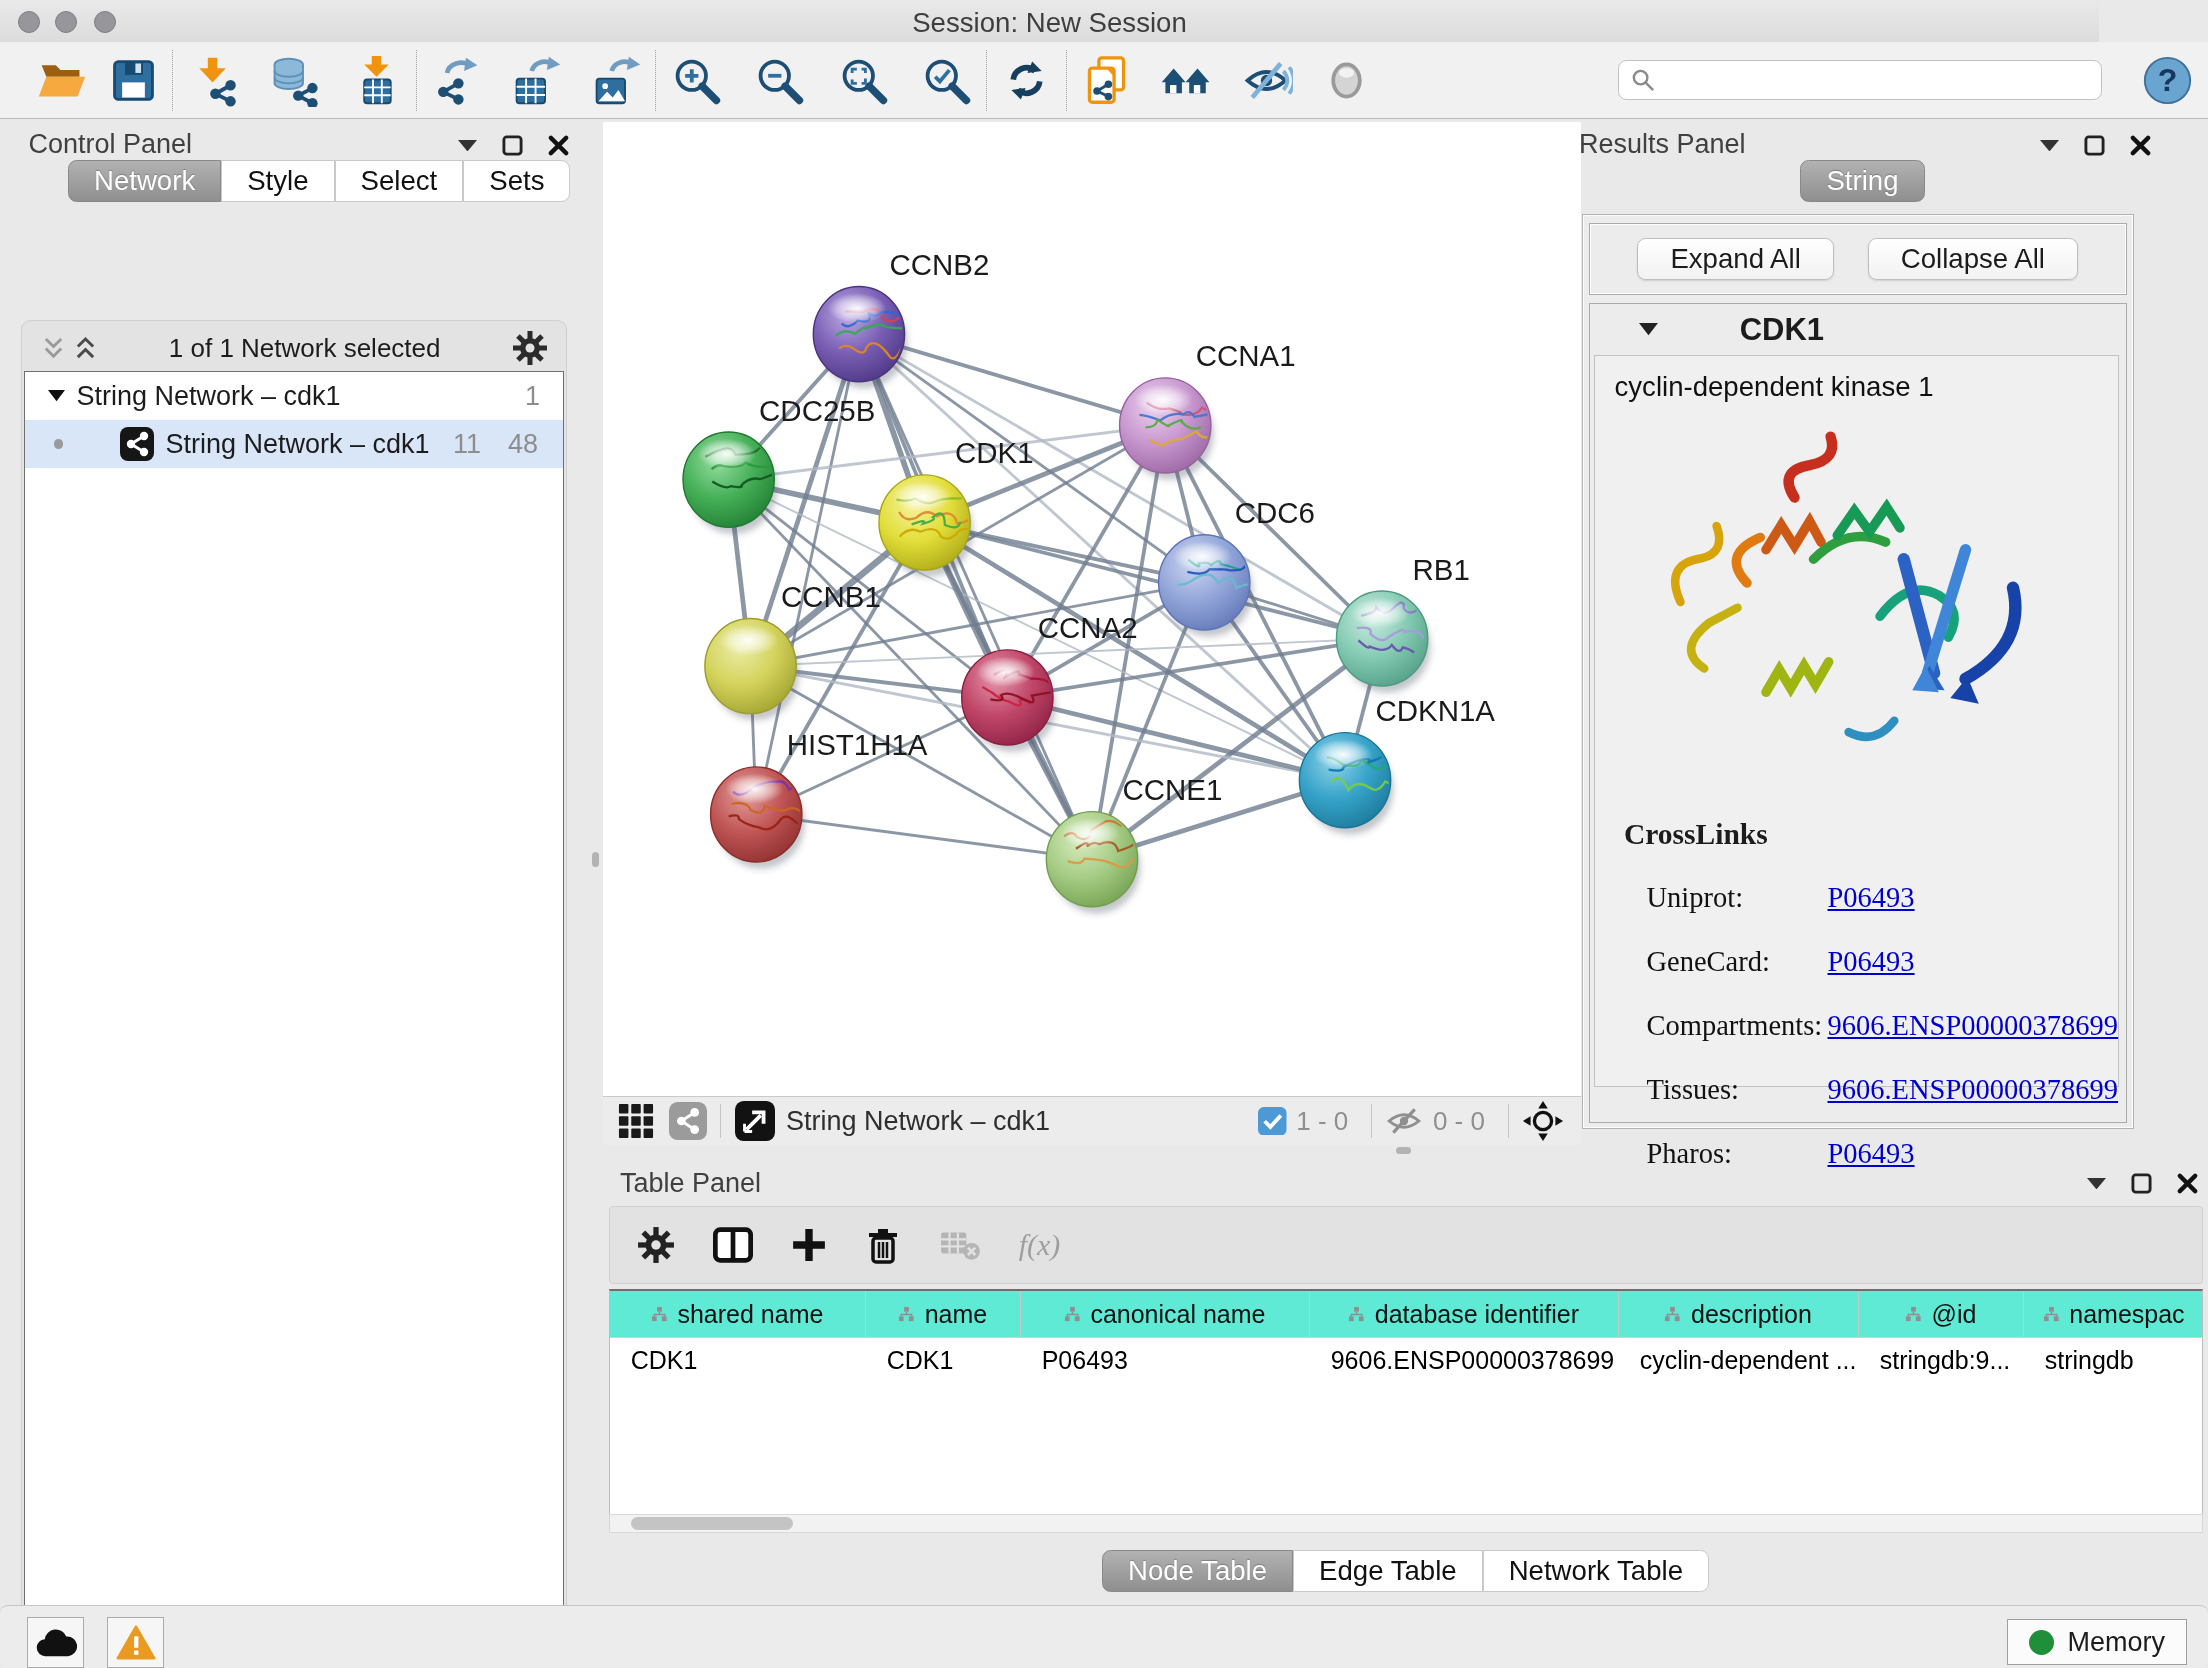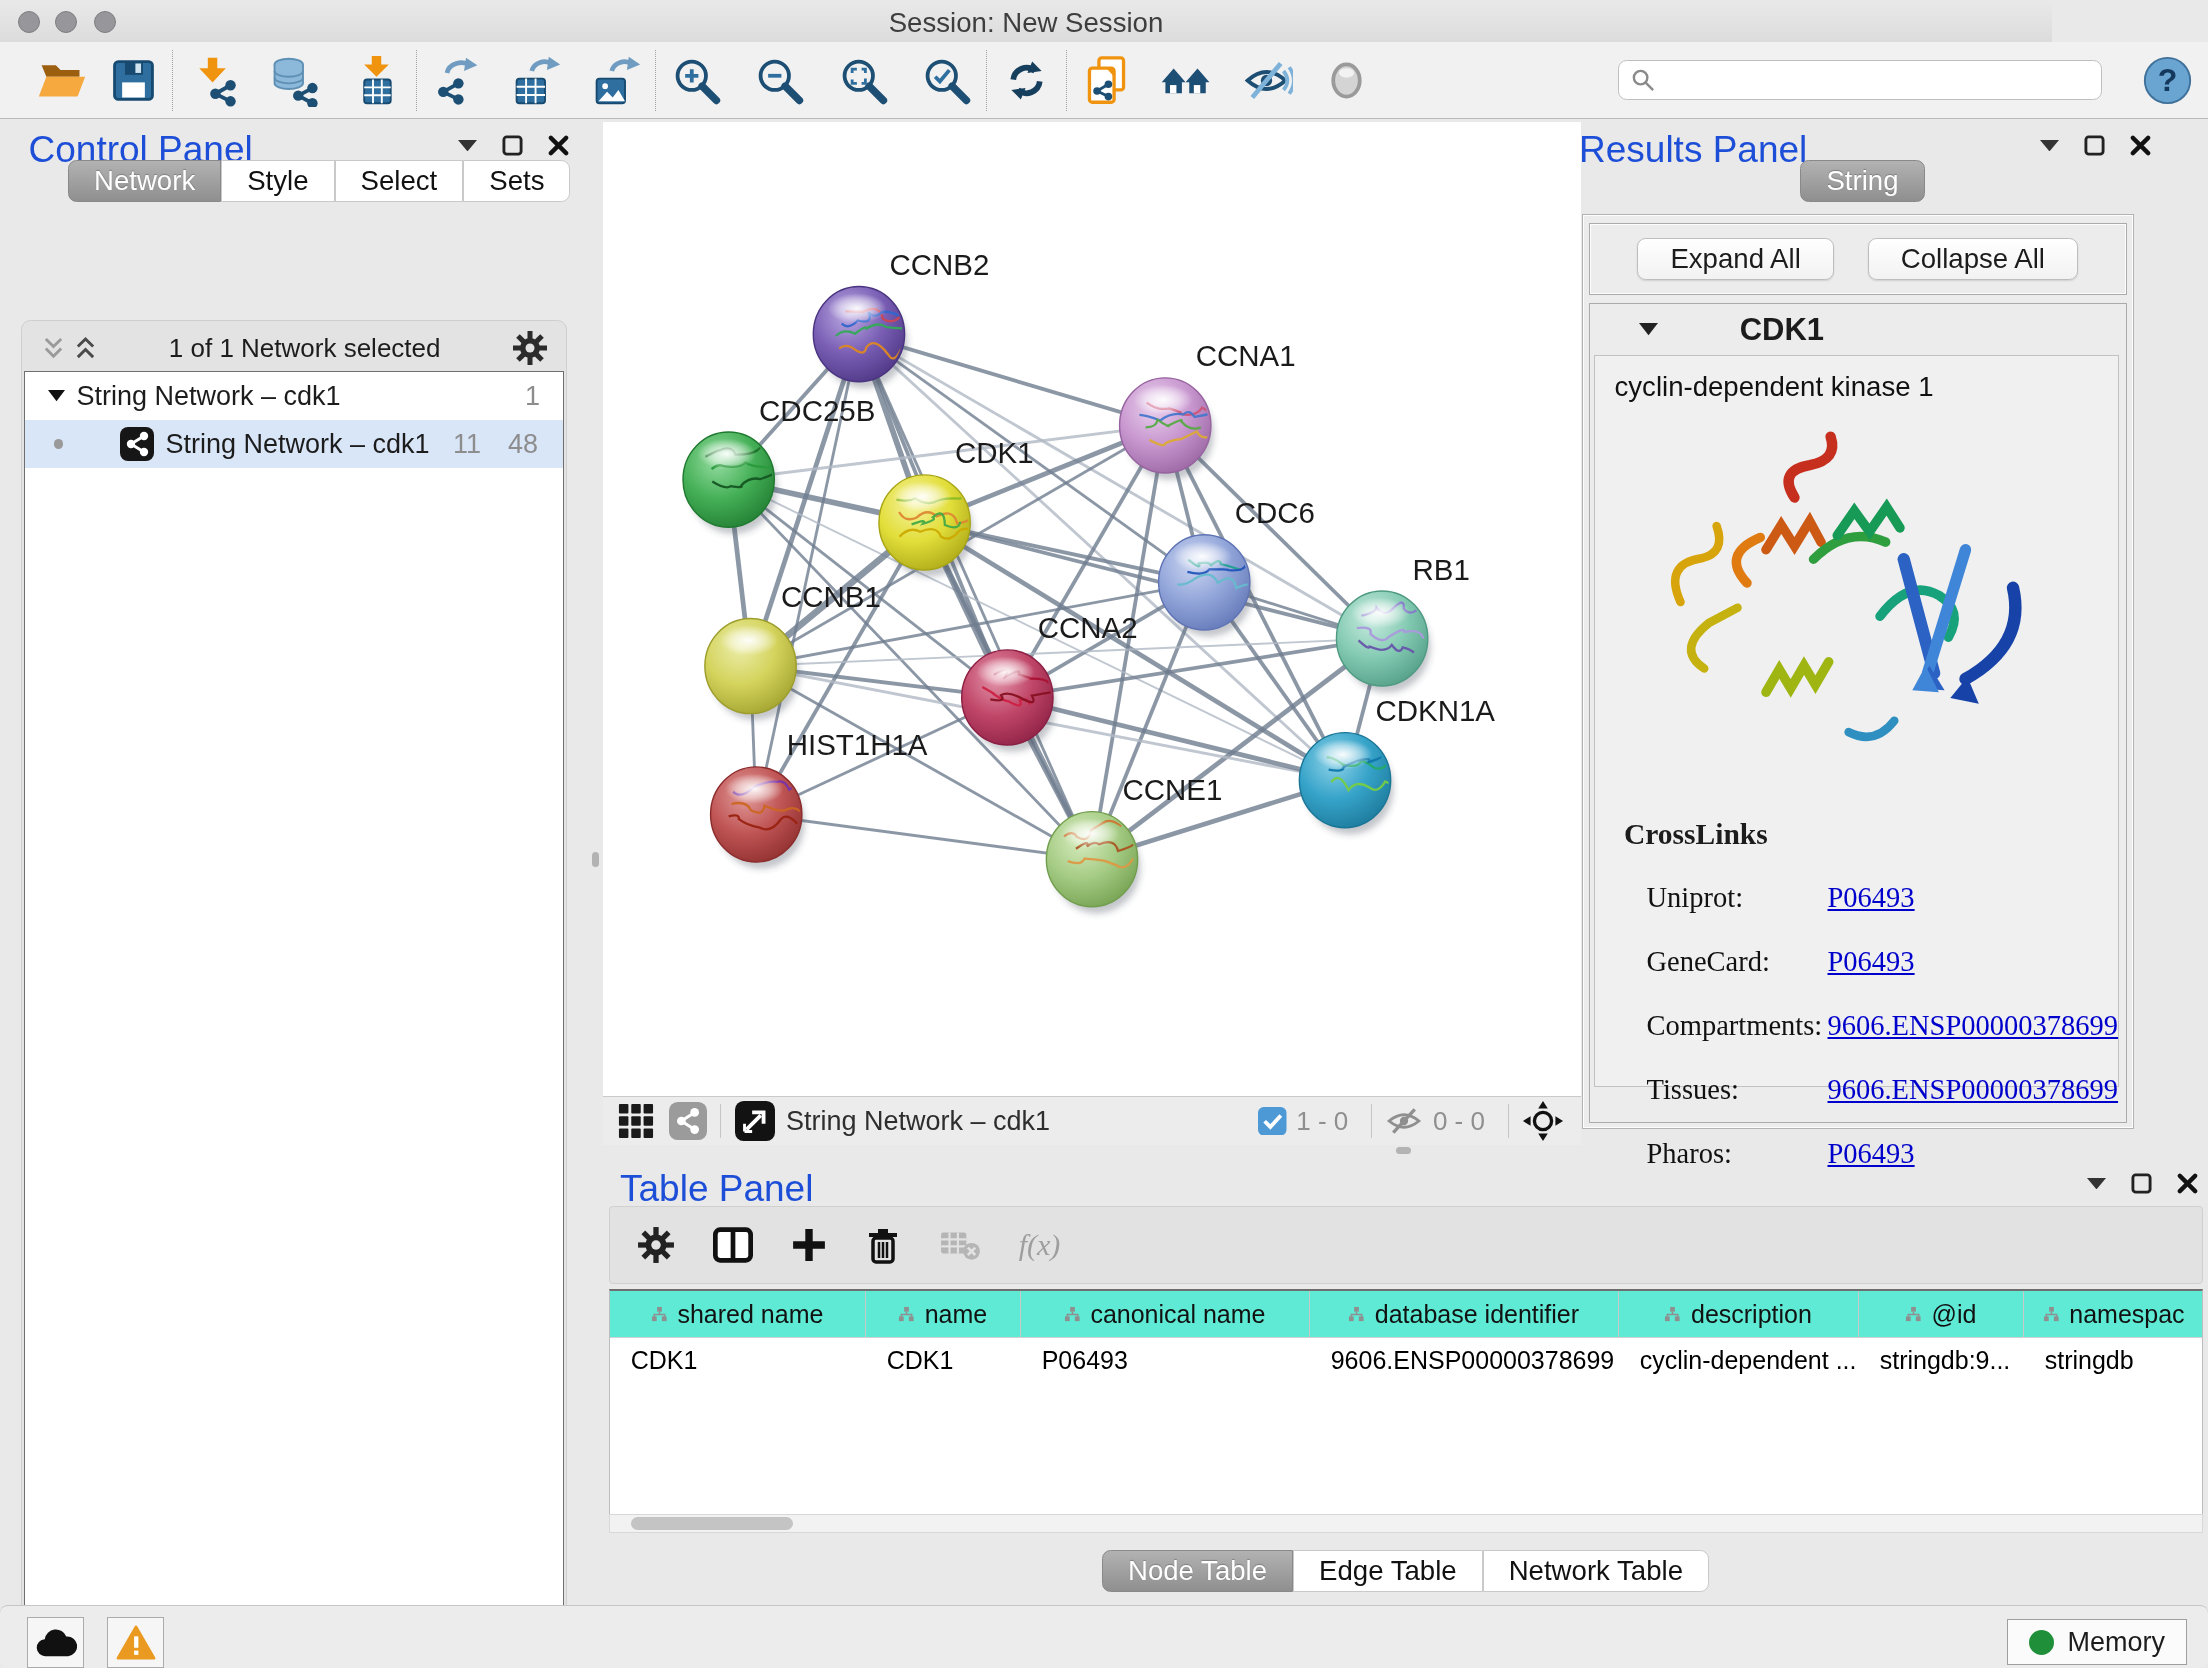--- a/index.html
+++ b/index.html
@@ -1,35 +1,35 @@
 <!DOCTYPE html>
 <html style="font-size:15px"><head>
 <meta charset="utf-8">
 <style>
   html,body{margin:0;padding:0;background:#e9e9e9;}
   #app{position:relative;width:2208px;height:1668px;background:#e9e9e9;overflow:hidden;
        font-family:"Liberation Sans",sans-serif;color:#1c1c1c;}
   
   .titlebar{position:absolute;left:0;top:0;width:2052px;height:42px;
-    background:linear-gradient(#e9e9e9,#dcdcdc);border-bottom:1px solid #bdbdbd;}
+    background:linear-gradient(#e9e9e9,#dcdcdc);border-bottom:1px solid #bdbdbd;padding-left:47px;}
   .traffic{position:absolute;top:11.4px;width:20px;height:20px;border-radius:50%;
     background:#97979b;border:1px solid #7e7e82;}
   .win-title{position:absolute;top:6.7px;left:0;width:100%;text-align:center;
     font-size:27.6px;color:#3e3e3e;}
   
   .toolbar{position:absolute;left:0;top:42px;width:2208px;height:76px;background:#f1f1f1;
     border-bottom:1px solid #b9b9b9;display:flex;align-items:center;}
   .tb-btn{width:55px;height:59px;display:flex;align-items:center;justify-content:center;flex:0 0 auto;}
   .tb-sep{width:1px;height:61px;border-left:1.9px dotted #a3a3a3;margin:0 11.4px;flex:0 0 auto;}
   .search-wrap{position:relative;margin-left:auto;margin-right:38px;flex:0 0 auto;}
   .search-input{width:430px;height:38px;border:1px solid #c0c0c0;border-radius:8.6px;background:#fff;
     padding:0 9.5px 0 42px;font-size:25px;color:#333;outline:none;}
   .search-glyph{position:absolute;left:11.4px;top:6.7px;}
   
-  .panel-title{font-size:37px;color:#1d4ed8;}
+  .panel-title{font-size:27px;color:#404040;}
   .panel-ctrls{position:absolute;display:flex;align-items:center;gap:25px;}
   .tab{height:40px;padding:0 25px;display:flex;align-items:center;justify-content:center;
     font-size:27.6px;background:#fff;border:1px solid #c9c9c9;color:#111;}
   .tab.selected{background:linear-gradient(#b2b2b2,#8f8f8f);color:#fff;border-color:#898989;
     text-shadow:0 -1px 1px rgba(0,0,0,.25);}
   .tabs-row{position:absolute;display:flex;}
   .tabs-row .tab:first-child{border-radius:8.6px 0 0 8.6px;}
   .tabs-row .tab:last-child{border-radius:0 8.6px 8.6px 0;}
   
   .control-panel{position:absolute;left:0;top:118px;width:590px;height:1488px;}

